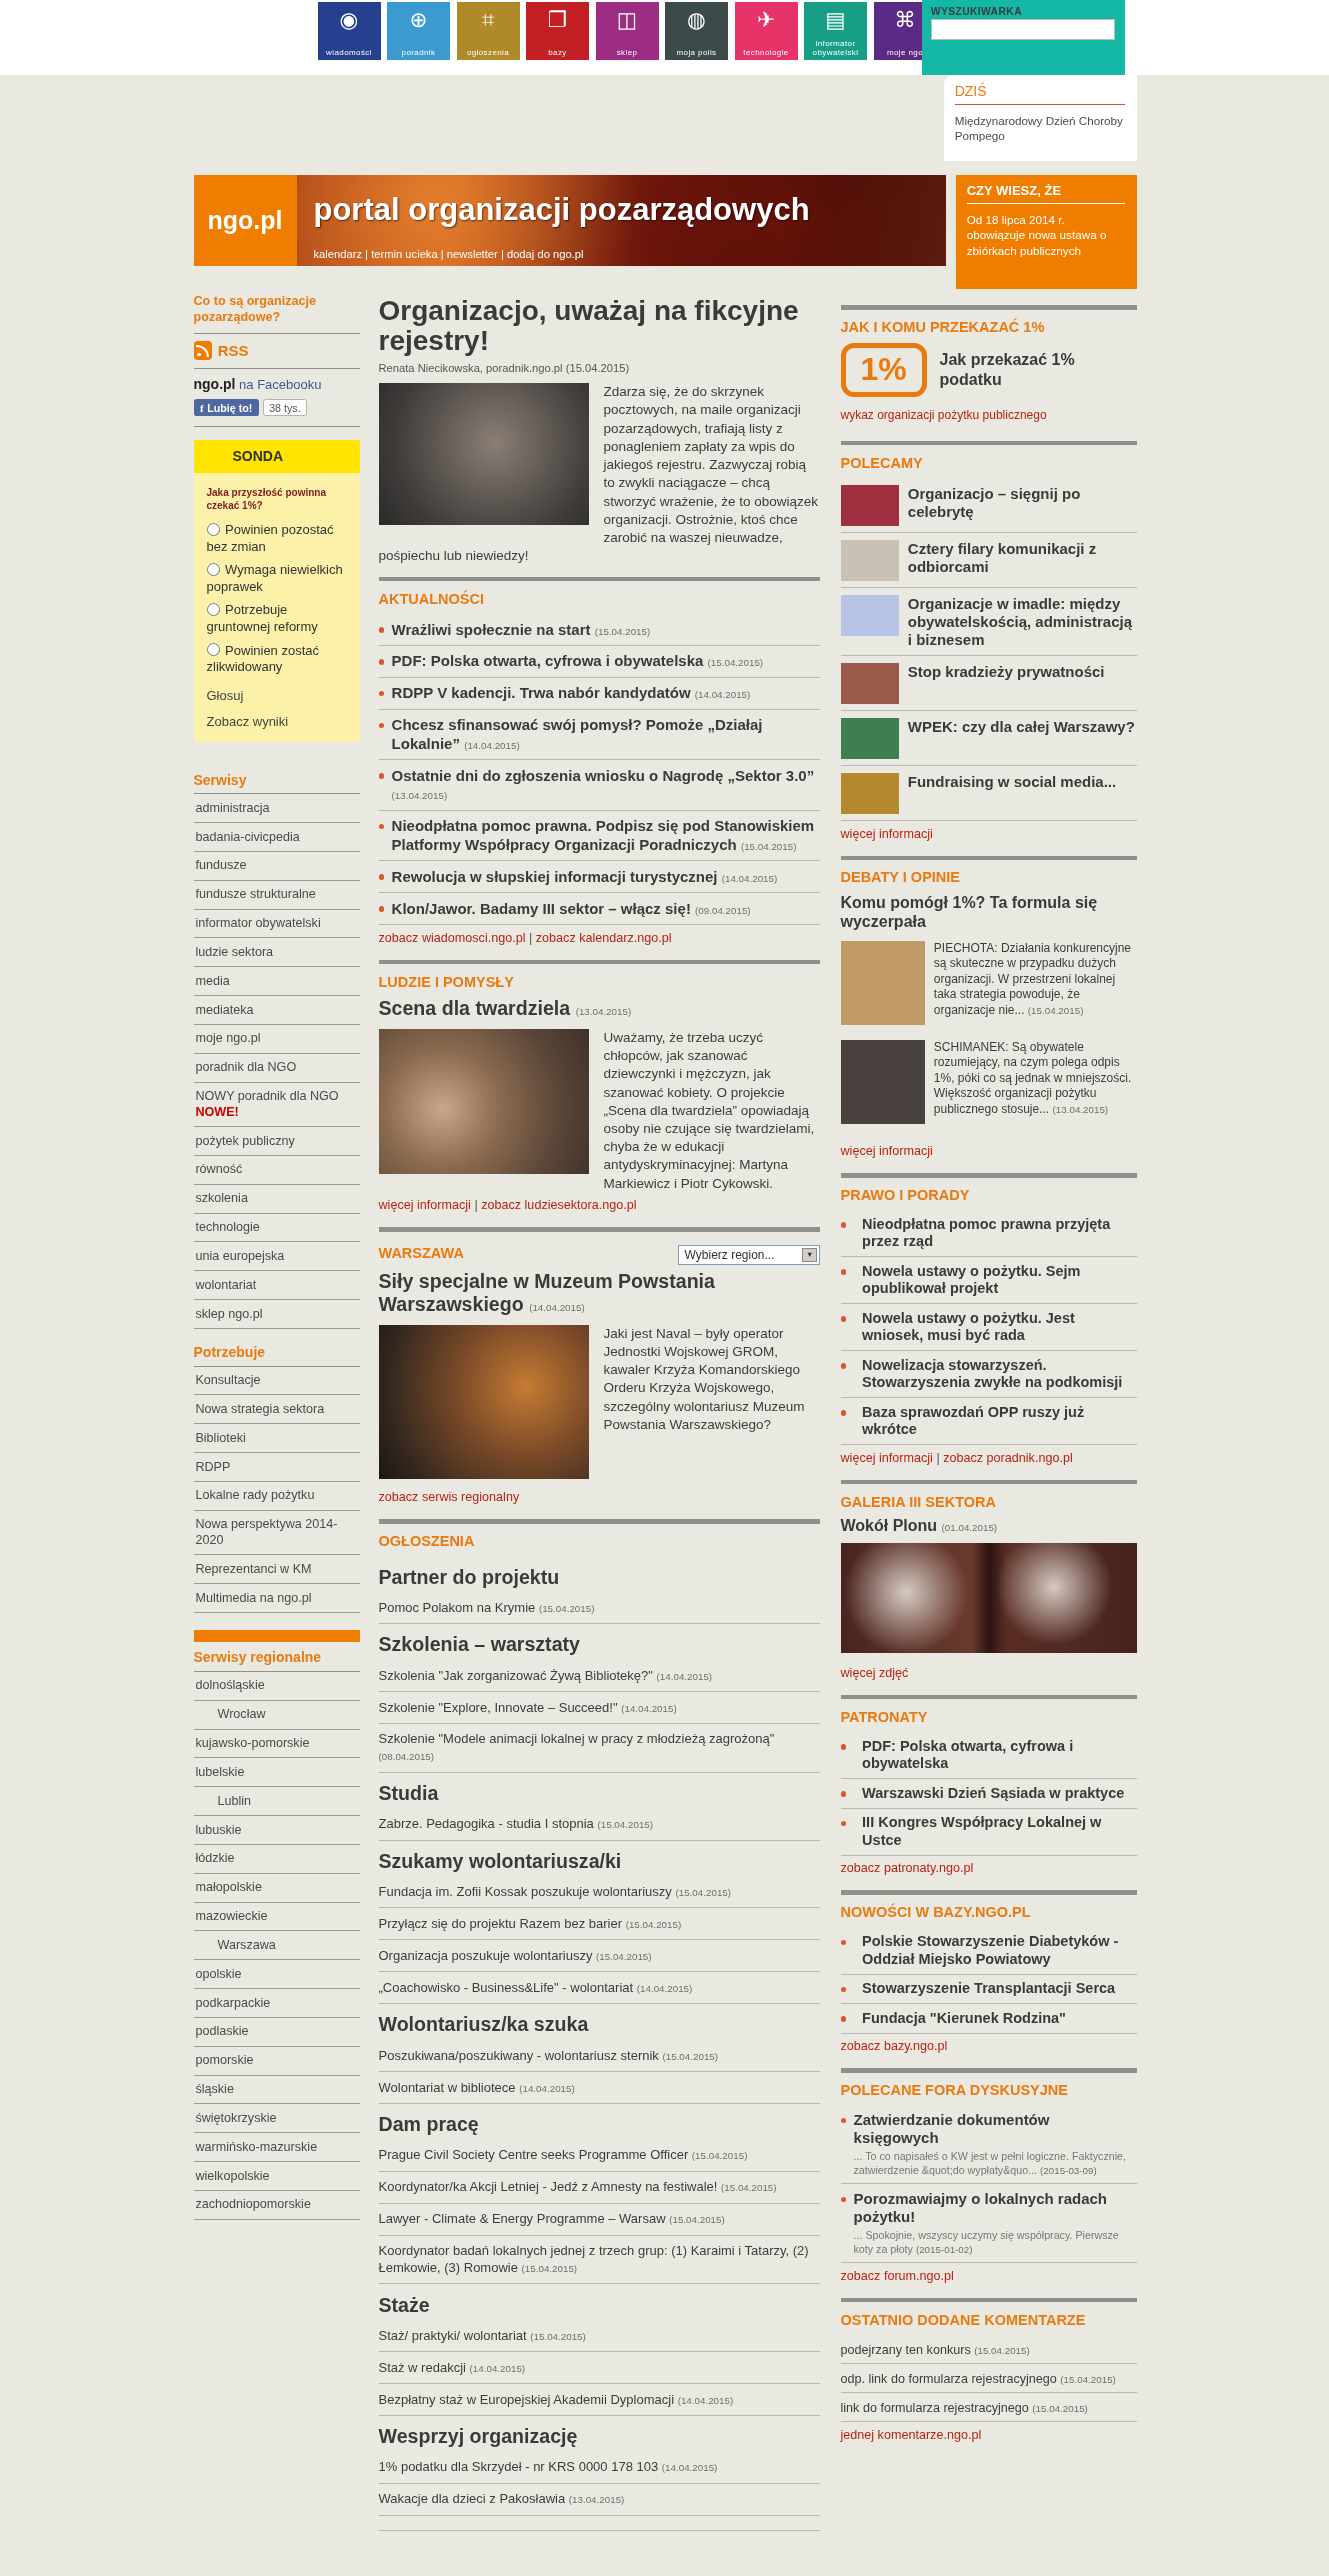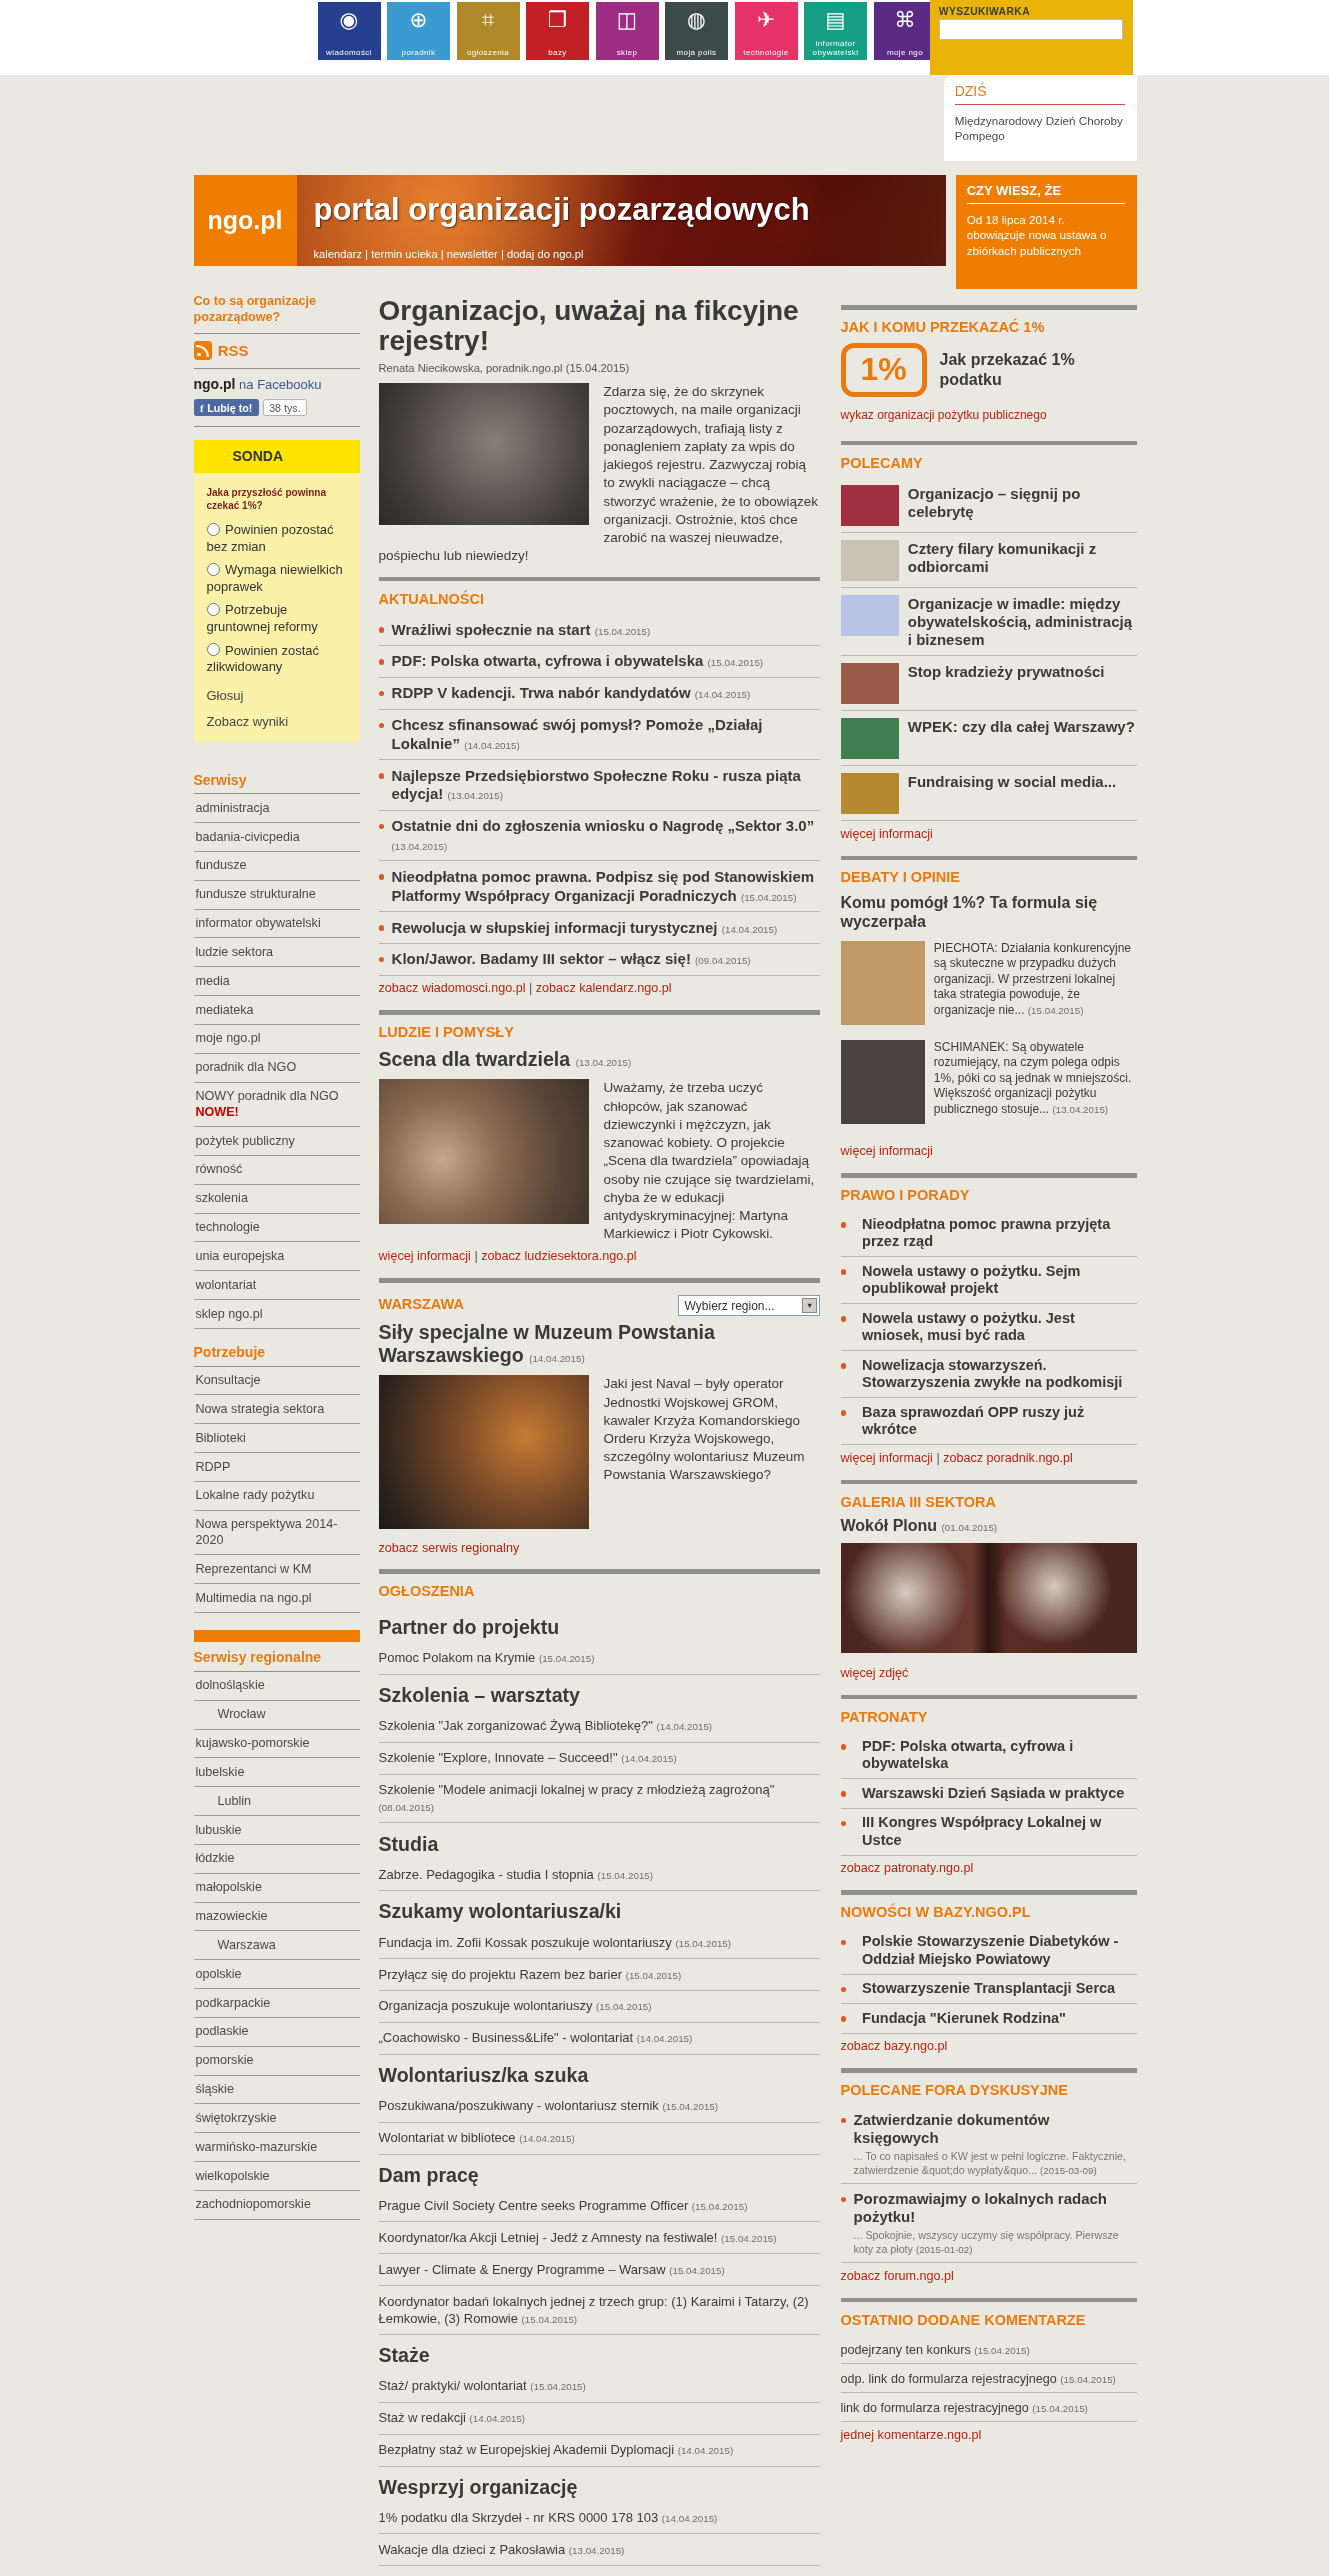--- a/index.html
+++ b/index.html
@@ -18,22 +18,22 @@
   .navrow { display:flex; gap:6.5px; padding-left:124px; padding-top:1.9px; }
   .nav-tile {
     width:63px; height:58px; color:#fff; cursor:pointer;
     display:flex; flex-direction:column; align-items:center; justify-content:space-between;
     padding:4.7px 0.9px 2.8px 0.9px; text-align:center;
   }
   .nav-tile .tile-icon { font-size:21.5px; line-height:26px; }
   .nav-tile .tile-label { font-size:8px; letter-spacing:0.4px; line-height:1.15; }
 
   .search-block {
-    position:absolute; right:4px; top:0; width:203px; height:75px;
-    background:#eab308; padding:5.6px 9.3px 0 9.3px;
+    position:absolute; right:12px; top:0; width:203px; height:75px;
+    background:#14b8a6; padding:5.6px 9.3px 0 9.3px;
   }
   .search-label { font-size:10.3px; font-weight:bold; color:#3c3c3c; letter-spacing:0.4px; }
   .search-input { width:184px; height:20.5px; border:0.9px solid #bdbcb4; margin-top:2.8px; background:#fff; }
 
   
   .top-zone { position:relative; height:219px; }
   .dzis-box {
     position:absolute; right:0; top:0; width:193px; min-height:86px;
     background:#fff; border-radius:9.3px 0 0 0; padding:7.5px 11.2px;
   }
@@ -352,24 +352,20 @@
           <div class="news-item">
             <span class="bullet"></span>
             <span class="news-text"><span>RDPP V kadencji. Trwa nabór kandydatów</span> <span class="date">(14.04.2015)</span></span>
           </div>
           <div class="news-item">
             <span class="bullet"></span>
             <span class="news-text"><span>Chcesz sfinansować swój pomysł? Pomoże „Działaj Lokalnie”</span> <span class="date">(14.04.2015)</span></span>
           </div>
           <div class="news-item">
             <span class="bullet"></span>
-            <span class="news-text"><span>Najlepsze Przedsiębiorstwo Społeczne Roku - rusza piąta edycja!</span> <span class="date">(13.04.2015)</span></span>
-          </div>
-          <div class="news-item">
-            <span class="bullet"></span>
             <span class="news-text"><span>Ostatnie dni do zgłoszenia wniosku o Nagrodę „Sektor 3.0”</span> <span class="date">(13.04.2015)</span></span>
           </div>
           <div class="news-item">
             <span class="bullet"></span>
             <span class="news-text"><span>Nieodpłatna pomoc prawna. Podpisz się pod Stanowiskiem Platformy Współpracy Organizacji Poradniczych</span> <span class="date">(15.04.2015)</span></span>
           </div>
           <div class="news-item">
             <span class="bullet"></span>
             <span class="news-text"><span>Rewolucja w słupskiej informacji turystycznej</span> <span class="date">(14.04.2015)</span></span>
           </div>

